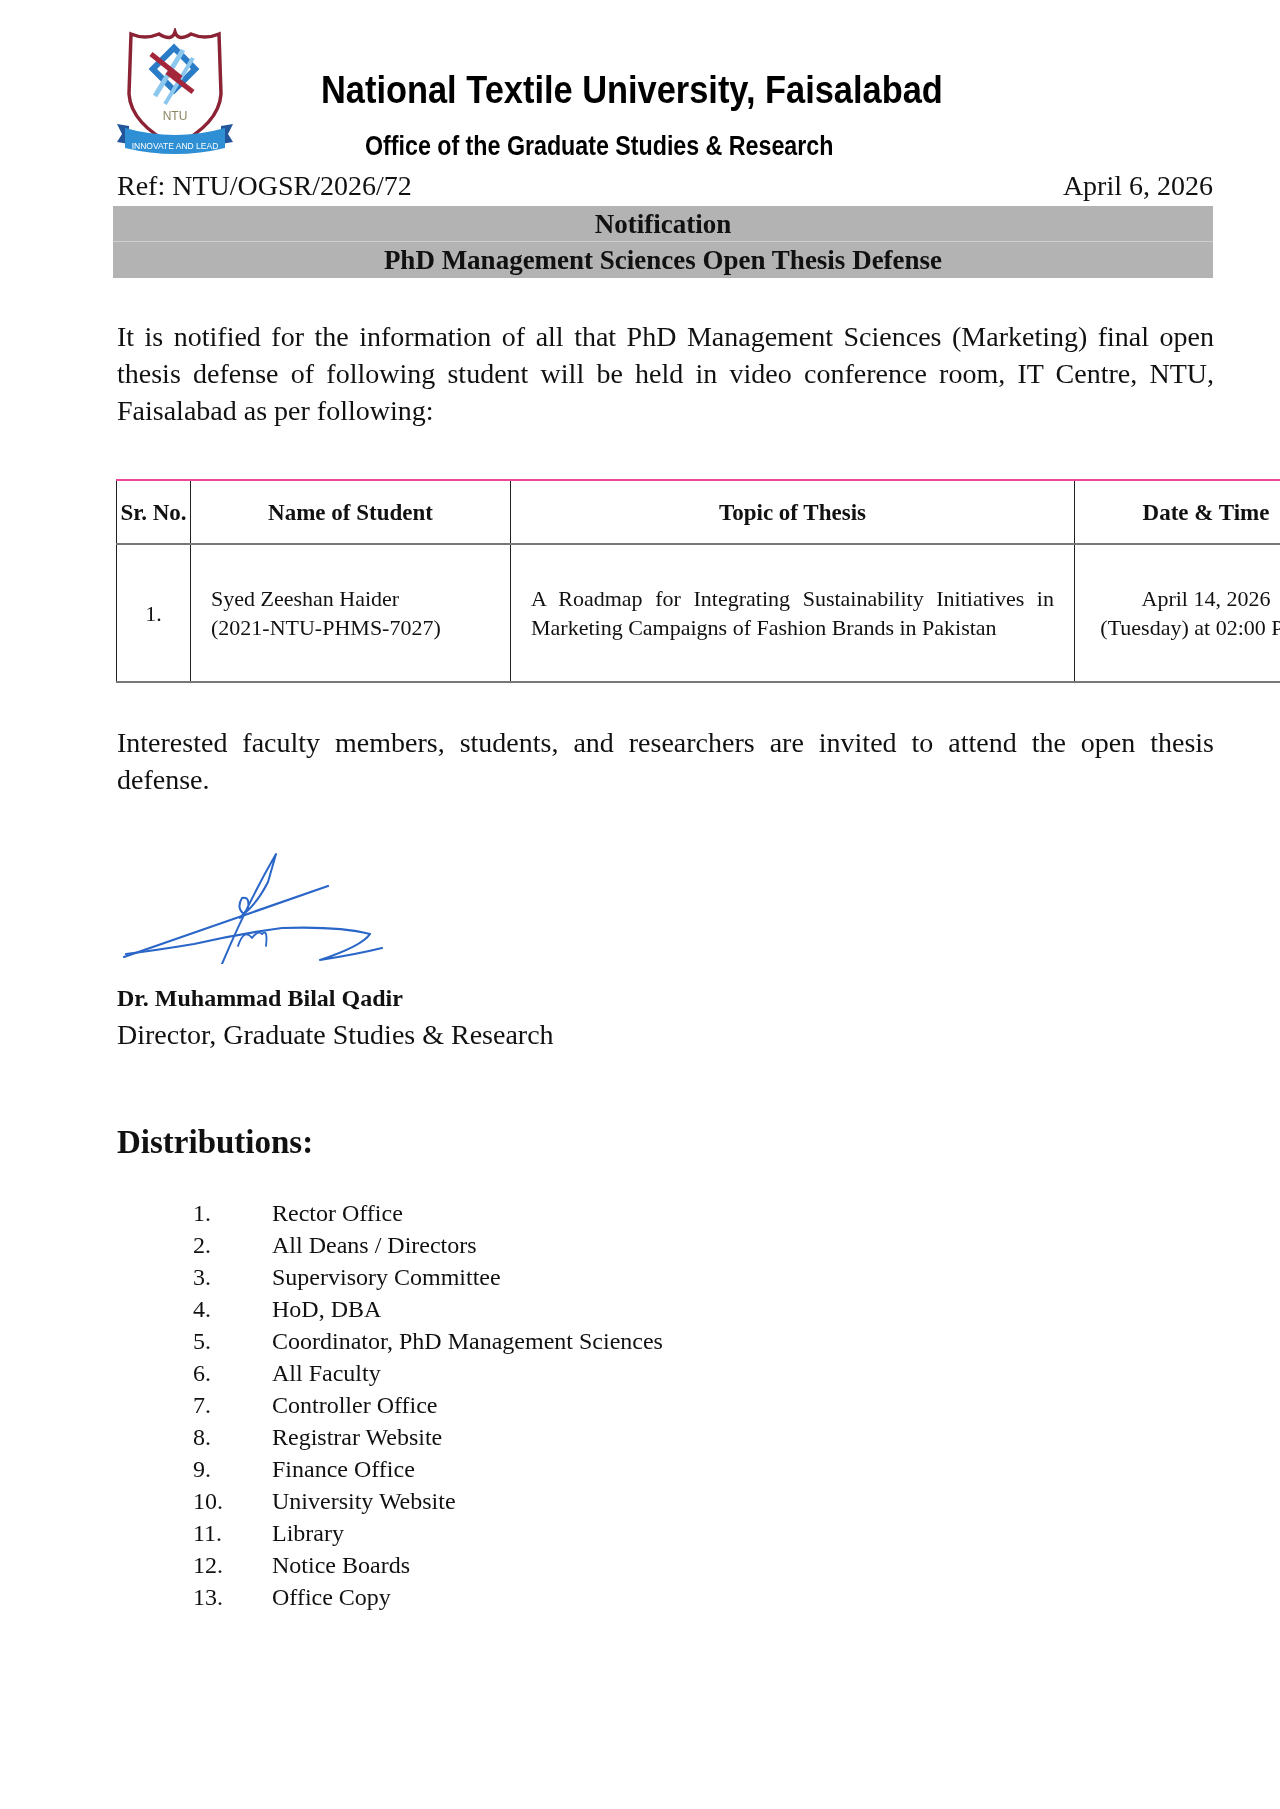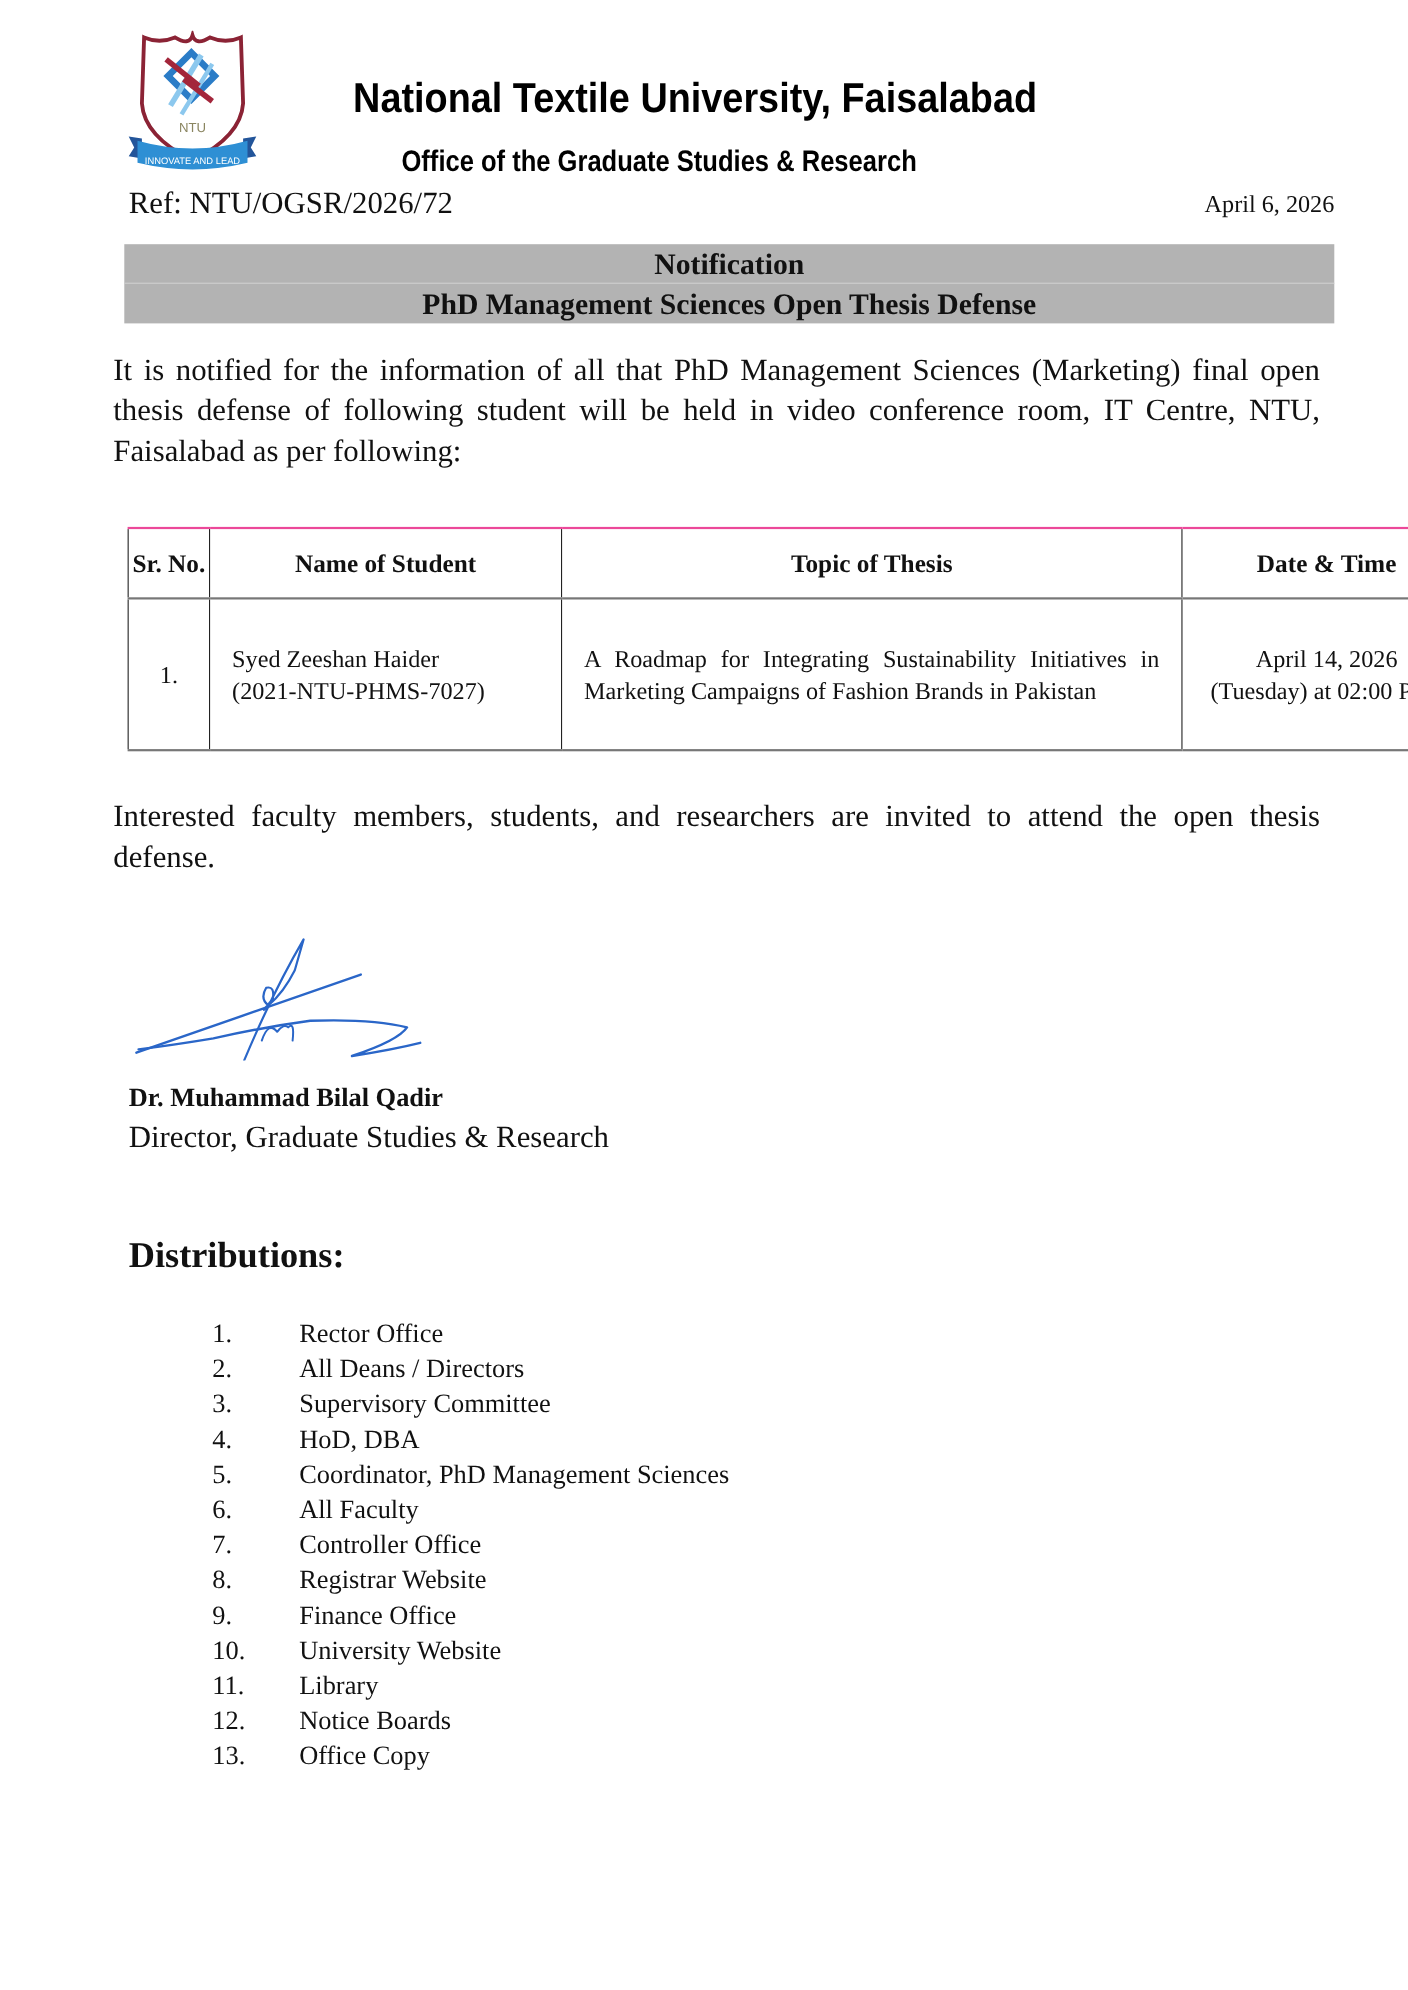--- a/index.html
+++ b/index.html
@@ -6,31 +6,31 @@
   body { width: 1280px; height: 1809px; position: relative; overflow: hidden; color: #111; font-family: "Liberation Serif", serif; }
   .abs { position: absolute; }
 
   
   #logo { left: 115px; top: 28px; width: 120px; height: 130px; }
 
   
   #uni-title { left: 321px; top: 68px; font-family: "Liberation Sans", sans-serif; font-weight: bold; font-size: 38px; line-height: 44px; white-space: nowrap; transform-origin: 0 0; transform: scaleX(0.905); color: #000; }
   #office-title { left: 365px; top: 130px; font-family: "Liberation Sans", sans-serif; font-weight: bold; font-size: 27px; line-height: 32px; white-space: nowrap; transform-origin: 0 0; transform: scaleX(0.86); color: #000; }
   #ref { left: 117px; top: 170px; font-size: 28px; line-height: 32px; white-space: nowrap; }
-  #date { right: 67px; top: 170px; font-size: 22px; line-height: 32px; white-space: nowrap; }
+  #date { right: 67px; top: 170px; font-size: 28px; line-height: 32px; white-space: nowrap; }
 
   
-  #notice-bar { left: 113px; top: 206px; width: 1100px; height: 72px; background: #b3b3b3; margin-top: 16px; }
+  #notice-bar { left: 113px; top: 206px; width: 1100px; height: 72px; background: #b3b3b3; }
   #notice-bar .row { position: absolute; left: 0; width: 100%; text-align: center; font-weight: bold; font-size: 27px; color: #111; }
   #notice-row-1 { top: 0; height: 35px; line-height: 36px; }
   #notice-divider { position: absolute; left: 0; top: 35px; width: 100%; height: 1px; background: #cfcfcf; }
   #notice-row-2 { top: 36px; height: 36px; line-height: 37px; }
 
   
-  .para { left: 103px; width: 1097px; font-size: 28px; line-height: 37px; text-align: justify; text-align-last: left; }
+  .para { left: 117px; width: 1097px; font-size: 28px; line-height: 37px; text-align: justify; text-align-last: left; }
   #intro { top: 318px; }
   #closing { top: 724px; }
 
   
   #defense-table { left: 116px; top: 479px; width: 1093px; height: 202px; border-collapse: collapse; table-layout: fixed; font-size: 22px; }
   #defense-table td, #defense-table th { padding: 0 20px; vertical-align: middle; border-left: 1.5px solid #222; border-right: 1.5px solid #222; }
   #defense-table tr.head th { border-top: 2px solid #ec4899; border-bottom: 2px solid #777; height: 62px; font-weight: bold; font-size: 23px; line-height: 27px; text-align: center; }
   #defense-table tr.body td { border-bottom: 2px solid #777; height: 136px; line-height: 29px; }
   .c-sr { width: 69px; text-align: center; }
   .c-name { width: 279px; }

